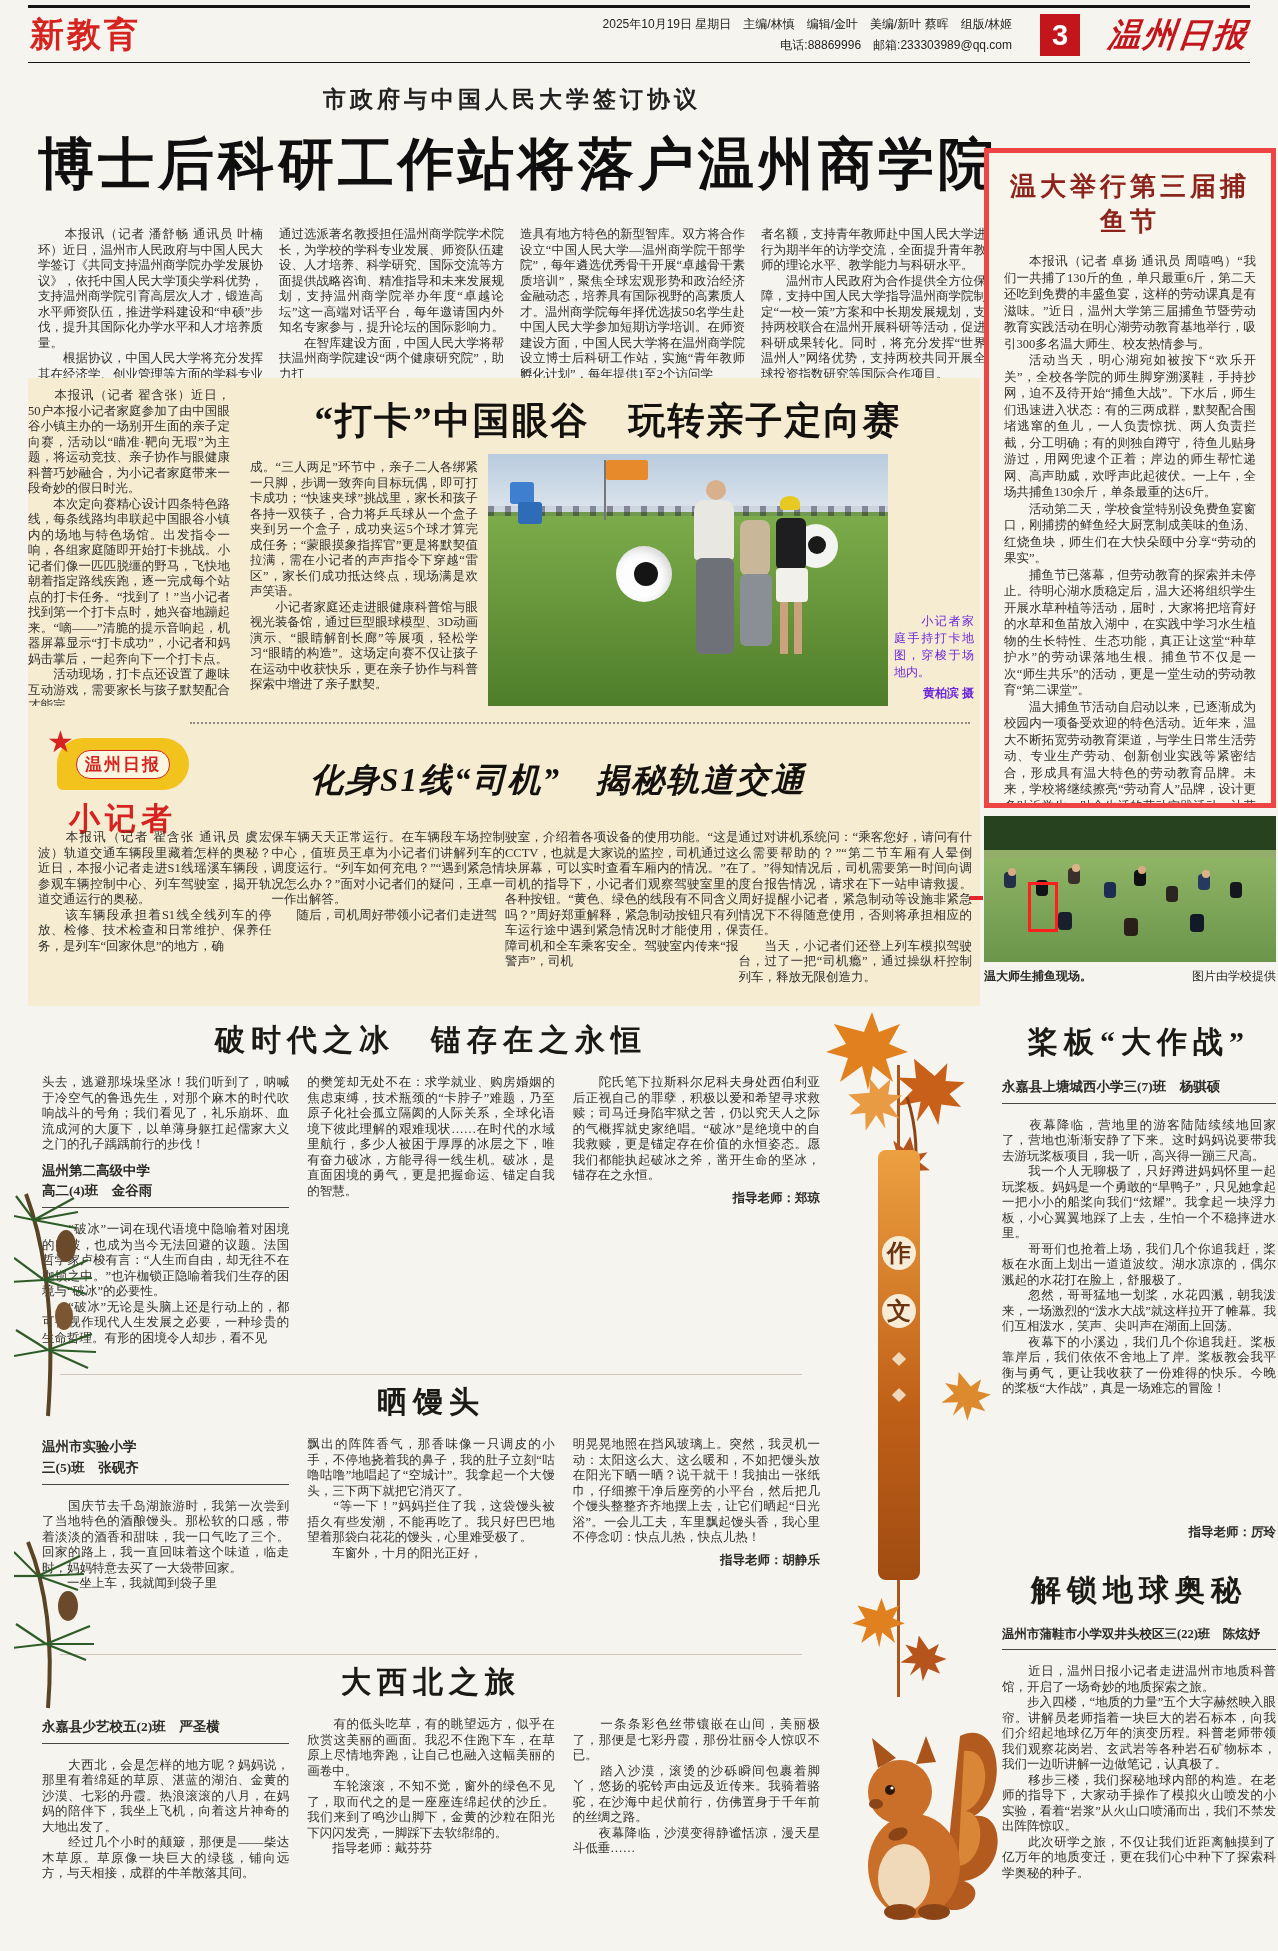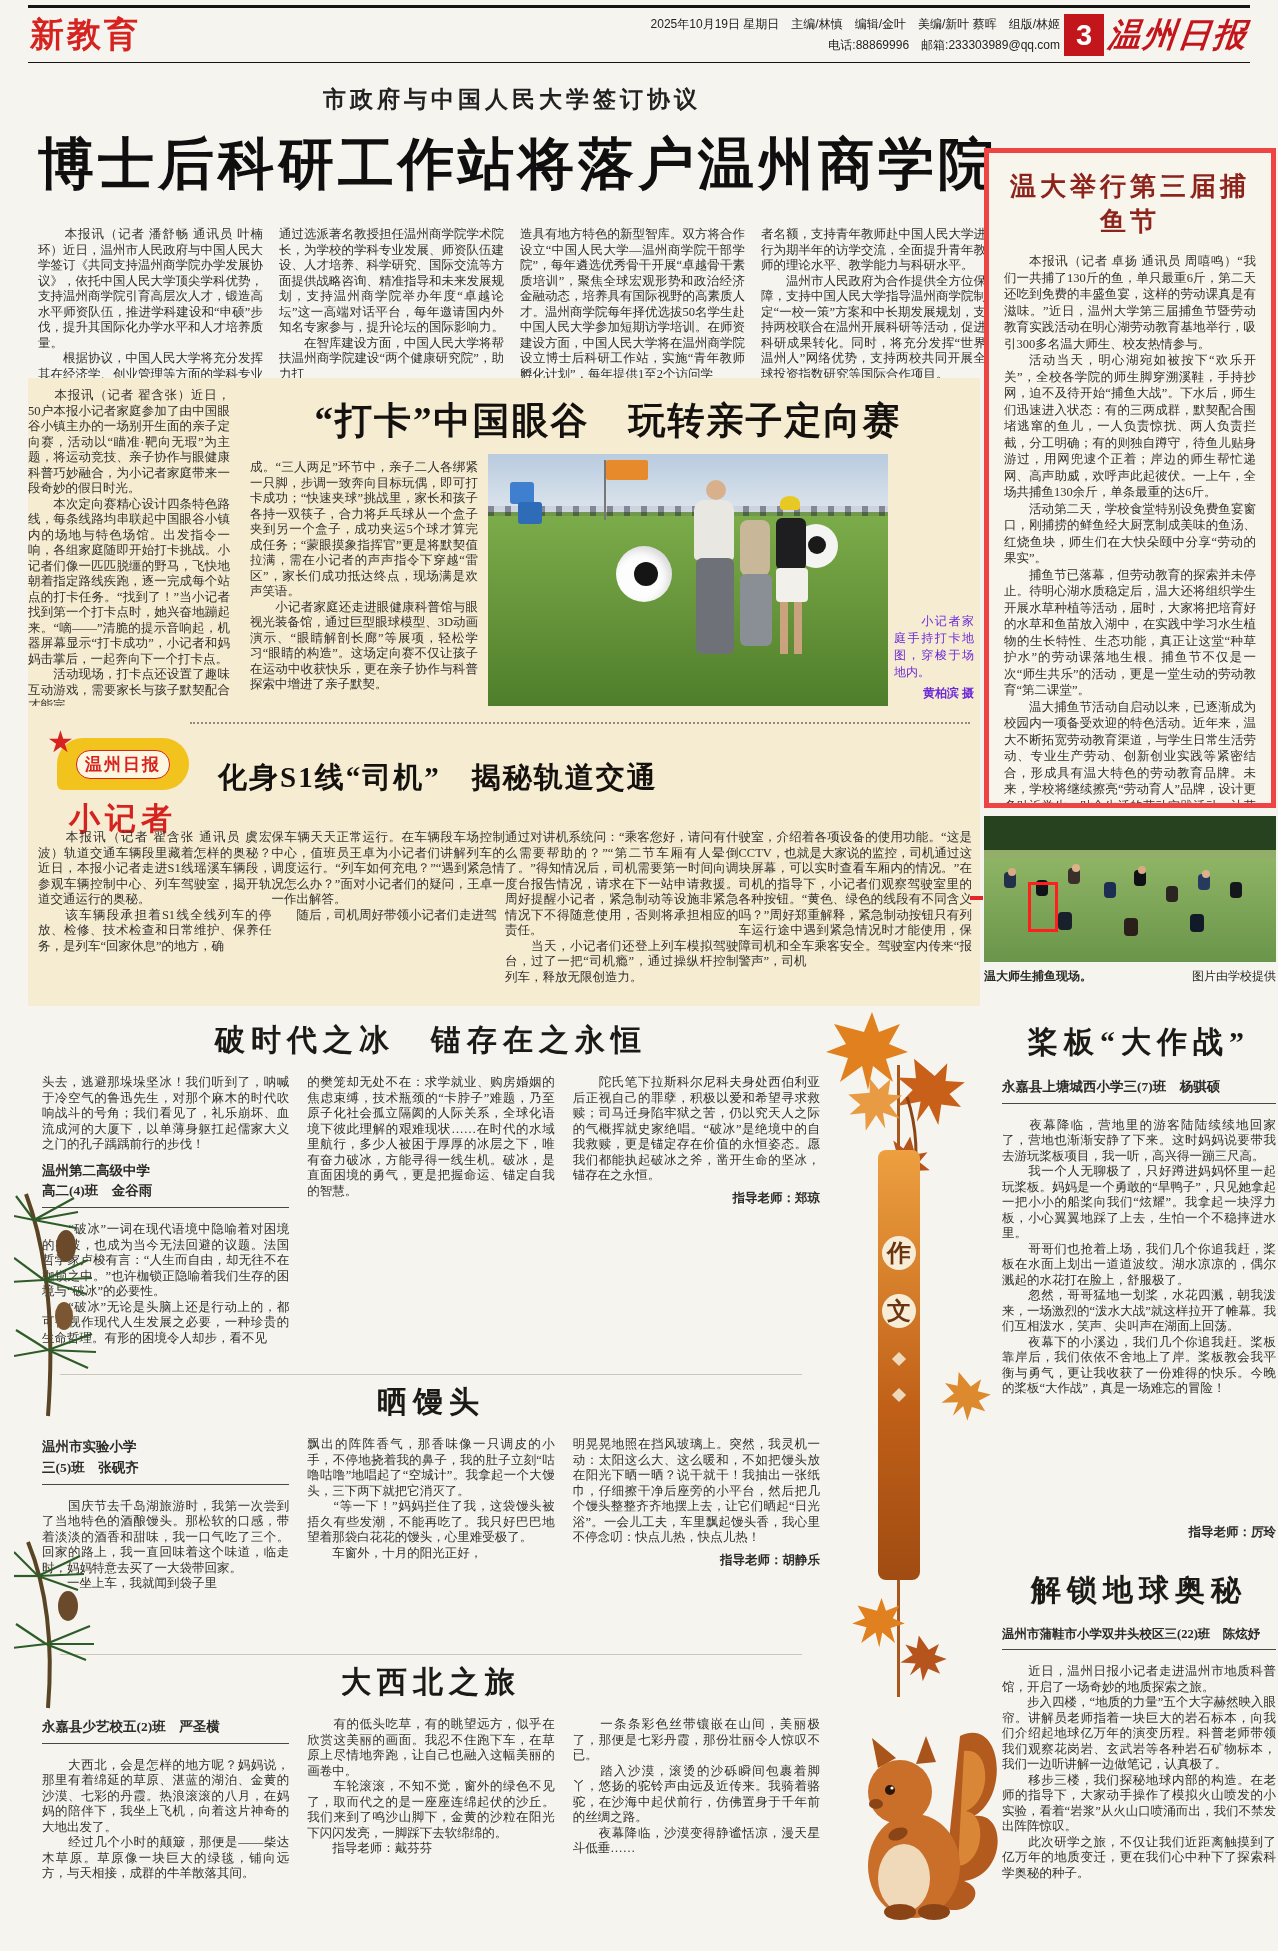--- a/index.html
+++ b/index.html
@@ -3,21 +3,21 @@
 <meta charset="utf-8">
 <style>
   html,body{margin:0;padding:0;background:#e8e6e1;}
   .page{position:relative;width:1278px;height:1951px;background:#f6f4ee;overflow:hidden;
         font-family:"Liberation Serif","DejaVu Serif",serif;color:#2e2c2a;margin:0 auto;}
   
   .header{position:absolute;left:28px;top:5px;width:1222px;height:58px;
           border-top:3px solid #151515;border-bottom:1px solid #151515;
           display:flex;justify-content:space-between;align-items:center;box-sizing:border-box;padding:0 2px;}
   .section-title{color:#d6231f;font-size:34px;font-weight:900;font-family:"Liberation Sans",sans-serif;letter-spacing:3px;}
-  .header-right{display:flex;align-items:center;gap:4px;}
+  .header-right{display:flex;align-items:center;gap:28px;}
   .header-meta{text-align:right;font-size:12px;line-height:1.75;color:#222;font-family:"Liberation Sans",sans-serif;}
   .page-num{width:40px;height:42px;background:#c3161c;color:#fff;font-size:29px;font-weight:bold;
             display:flex;align-items:center;justify-content:center;font-family:"Liberation Sans",sans-serif;}
   .masthead{color:#c3161c;font-size:33px;font-weight:900;font-style:italic;letter-spacing:2px;transform:skewX(-6deg);}
   
   .col-text{font-size:12.5px;line-height:15.5px;text-align:justify;white-space:pre-line;color:#33302c;overflow:hidden;}
   
   .main-article{position:absolute;left:38px;top:80px;width:948px;}
   .kicker{text-align:center;font-size:23px;letter-spacing:4px;color:#222;margin:4px 0 12px;font-weight:600;}
   .main-headline{text-align:center;font-size:56px;font-weight:900;font-family:"Liberation Sans",sans-serif;
@@ -37,22 +37,22 @@
   .dotted-sep{position:absolute;left:162px;right:10px;top:344px;border-top:2px dotted #8f8b80;}
   
   .badge{position:absolute;left:20px;top:360px;width:150px;height:112px;text-align:center;}
   .badge-bubble{position:relative;width:132px;height:52px;margin:0 auto;background:#f2c21d;
                 border-radius:26px 26px 26px 6px;display:flex;align-items:center;justify-content:center;}
   .badge-mast{color:#d6231f;font-weight:900;font-size:17px;letter-spacing:2px;border:1.5px solid #d6231f;
               border-radius:14px;padding:2px 8px;background:#fdf6e0;}
   .badge-star{position:absolute;left:-10px;top:-14px;color:#d6231f;font-size:30px;}
   .badge-label{margin-top:8px;color:#d6231f;font-size:31px;font-weight:900;letter-spacing:5px;}
   
-  .s1-headline{position:absolute;left:190px;top:380px;width:680px;text-align:left;font-size:29px;
-               font-weight:900;color:#14110e;letter-spacing:2px;white-space:nowrap;}
+  .s1-headline{position:absolute;left:190px;top:380px;width:680px;text-align:center;font-size:33px;
+               font-weight:900;color:#14110e;letter-spacing:2px;white-space:nowrap;font-style:italic;}
   .s1-cols{position:absolute;left:10px;top:452px;width:934px;height:168px;display:flex;gap:0;}
   .s1-cols .col-text{flex:1;}
   
   .red-box{position:absolute;left:984px;top:148px;width:292px;height:660px;border:5px solid #ef4444;
            background:#f8f5ec;box-sizing:border-box;padding:8px 15px;overflow:hidden;}
   .fish-headline{text-align:center;font-size:26px;font-weight:900;color:#8c241c;letter-spacing:4px;margin:8px 0 14px;}
   .fish-body p{margin:0;text-indent:2em;font-size:12.5px;line-height:16.5px;text-align:justify;color:#33302c;}
   
   .fish-photo{position:absolute;left:984px;top:816px;width:292px;height:146px;background:#7fa85a;overflow:hidden;}
   .fish-caption-row{position:absolute;left:984px;top:968px;width:292px;display:flex;justify-content:space-between;
@@ -168,23 +168,23 @@
       </div>
       <div class="badge-label">小记者</div>
     </div>
 
     <div class="s1-headline">化身S1线“司机”　揭秘轨道交通</div>
     <div class="s1-cols">
       <div class="col-text">　　本报讯（记者 翟含张 通讯员 虞宏波）轨道交通车辆段里藏着怎样的奥秘？近日，本报小记者走进S1线瑶溪车辆段，参观车辆控制中心、列车驾驶室，揭开轨道交通运行的奥秘。
 　　该车辆段承担着S1线全线列车的停放、检修、技术检查和日常维护、保养任务，是列车“回家休息”的地方，确</div>
       <div class="col-text">保车辆天天正常运行。在车辆段车场控制中心，值班员王卓为小记者们讲解列车的调度运行。“列车如何充电？”“遇到紧急情况怎么办？”面对小记者们的疑问，王卓一一作出解答。
 　　随后，司机周好带领小记者们走进驾</div>
+      <div class="col-text">驶室，介绍着各项设备的使用功能。“这是CCTV，也就是大家说的监控，司机通过这块屏幕，可以实时查看车厢内的情况。”在司机的指导下，小记者们观察驾驶室里的各种按钮。“黄色、绿色的线段有不同含义吗？”周好郑重解释，紧急制动按钮只有列车运行途中遇到紧急情况时才能使用，保障司机和全车乘客安全。驾驶室内传来“报警声”，司机</div>
       <div class="col-text">通过对讲机系统问：“乘客您好，请问有什么需要帮助的？”“第二节车厢有人晕倒了。”得知情况后，司机需要第一时间向调度台报告情况，请求在下一站申请救援。周好提醒小记者，紧急制动等设施非紧急情况下不得随意使用，否则将承担相应的责任。
 　　当天，小记者们还登上列车模拟驾驶台，过了一把“司机瘾”，通过操纵杆控制列车，释放无限创造力。</div>
-      <div class="col-text">驶室，介绍着各项设备的使用功能。“这是CCTV，也就是大家说的监控，司机通过这块屏幕，可以实时查看车厢内的情况。”在司机的指导下，小记者们观察驾驶室里的各种按钮。“黄色、绿色的线段有不同含义吗？”周好郑重解释，紧急制动按钮只有列车运行途中遇到紧急情况时才能使用，保障司机和全车乘客安全。驾驶室内传来“报警声”，司机</div>
     </div>
   </div>
 
   <div class="red-box">
     <div class="fish-headline">温大举行第三届捕鱼节</div>
     <div class="fish-body">
       <p>本报讯（记者 卓扬 通讯员 周嘻鸣）“我们一共捕了130斤的鱼，单只最重6斤，第二天还吃到免费的丰盛鱼宴，这样的劳动课真是有滋味。”近日，温州大学第三届捕鱼节暨劳动教育实践活动在明心湖劳动教育基地举行，吸引300多名温大师生、校友热情参与。</p>
       <p>活动当天，明心湖宛如被按下“欢乐开关”，全校各学院的师生脚穿溯溪鞋，手持抄网，迫不及待开始“捕鱼大战”。下水后，师生们迅速进入状态：有的三两成群，默契配合围堵逃窜的鱼儿，一人负责惊扰、两人负责拦截，分工明确；有的则独自蹲守，待鱼儿贴身游过，用网兜逮个正着；岸边的师生帮忙递网、高声助威，欢呼声此起彼伏。一上午，全场共捕鱼130余斤，单条最重的达6斤。</p>
       <p>活动第二天，学校食堂特别设免费鱼宴窗口，刚捕捞的鲜鱼经大厨烹制成美味的鱼汤、红烧鱼块，师生们在大快朵颐中分享“劳动的果实”。</p>
       <p>捕鱼节已落幕，但劳动教育的探索并未停止。待明心湖水质稳定后，温大还将组织学生开展水草种植等活动，届时，大家将把培育好的水草和鱼苗放入湖中，在实践中学习水生植物的生长特性、生态功能，真正让这堂“种草护水”的劳动课落地生根。捕鱼节不仅是一次“师生共乐”的活动，更是一堂生动的劳动教育“第二课堂”。</p>

